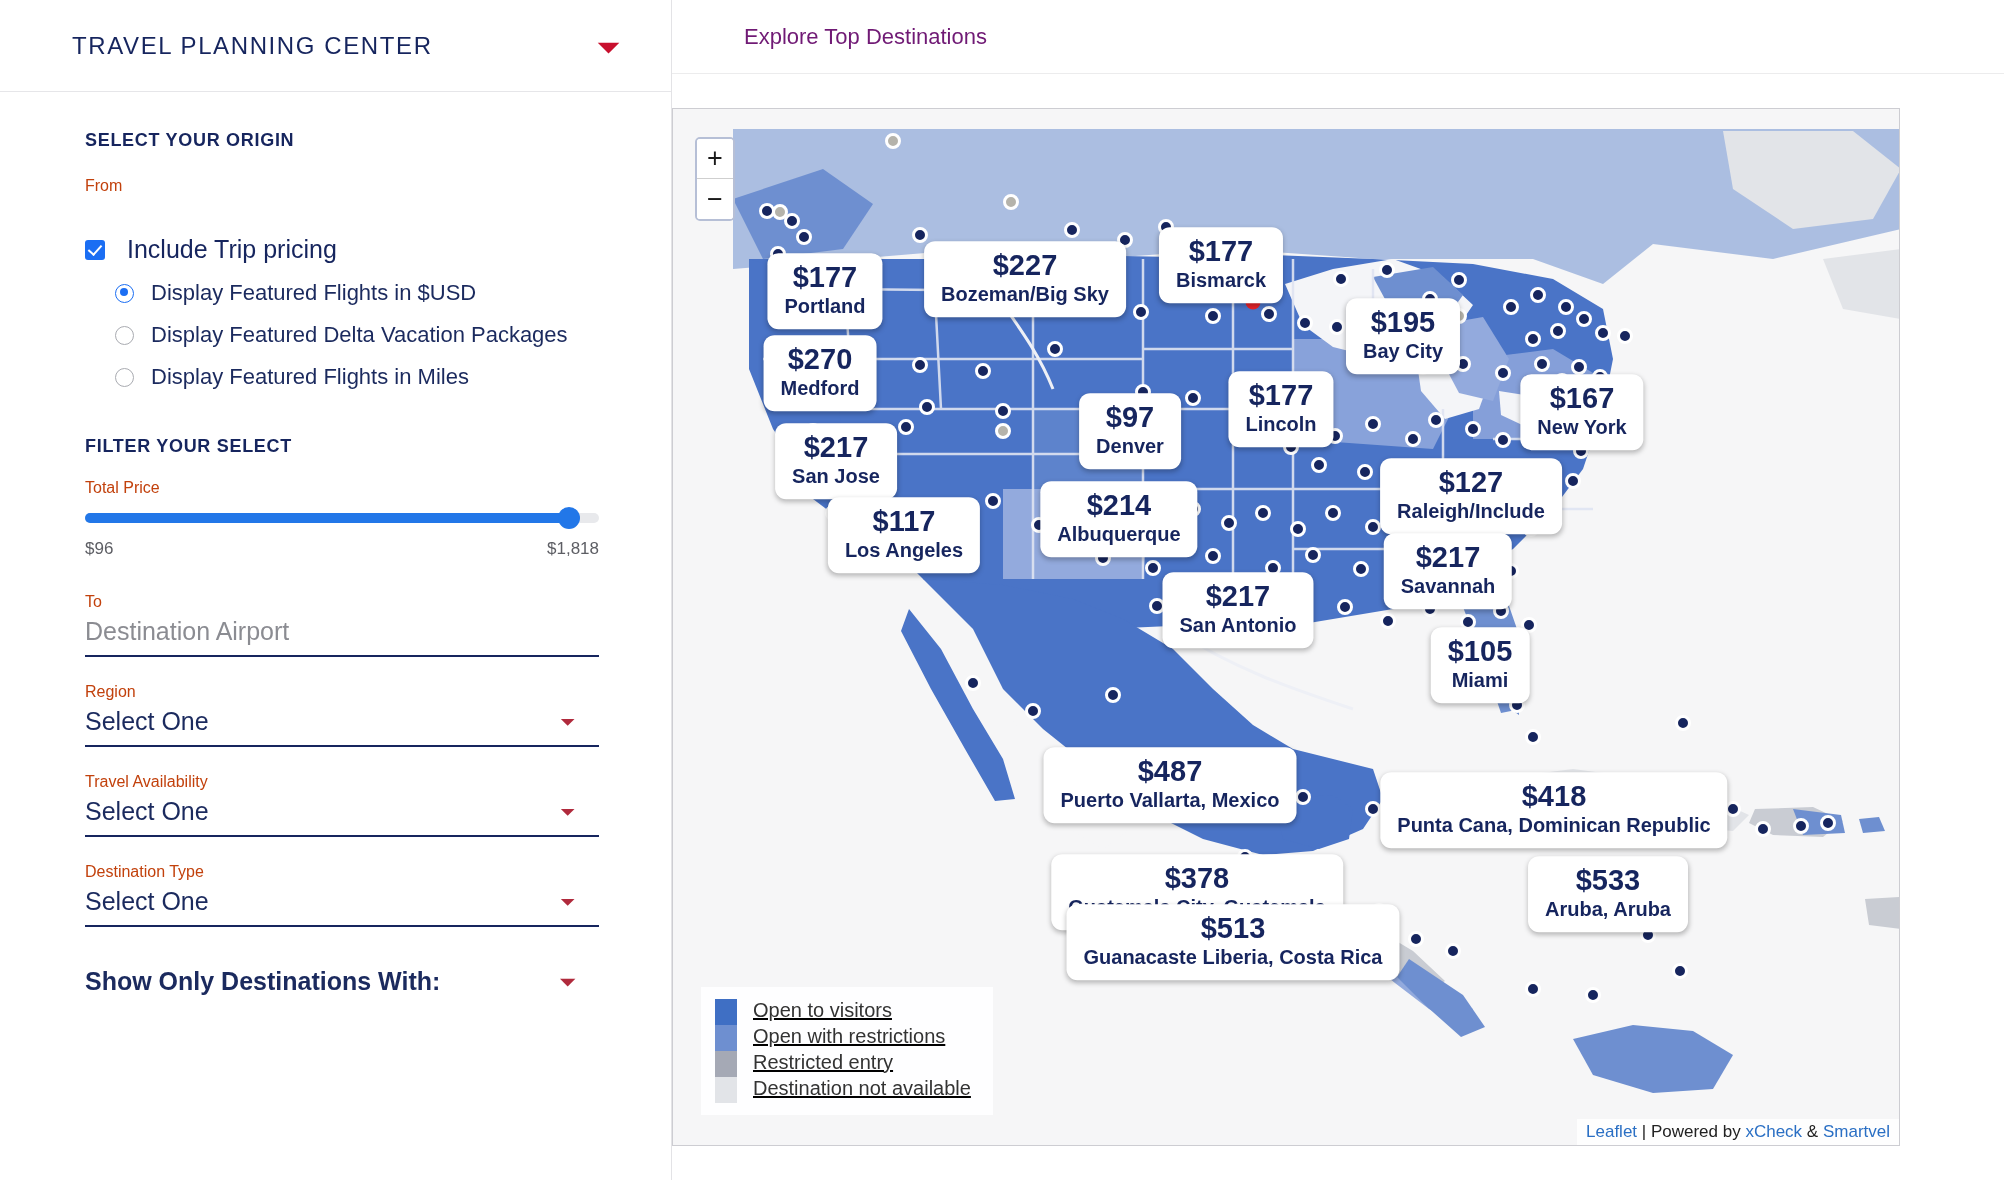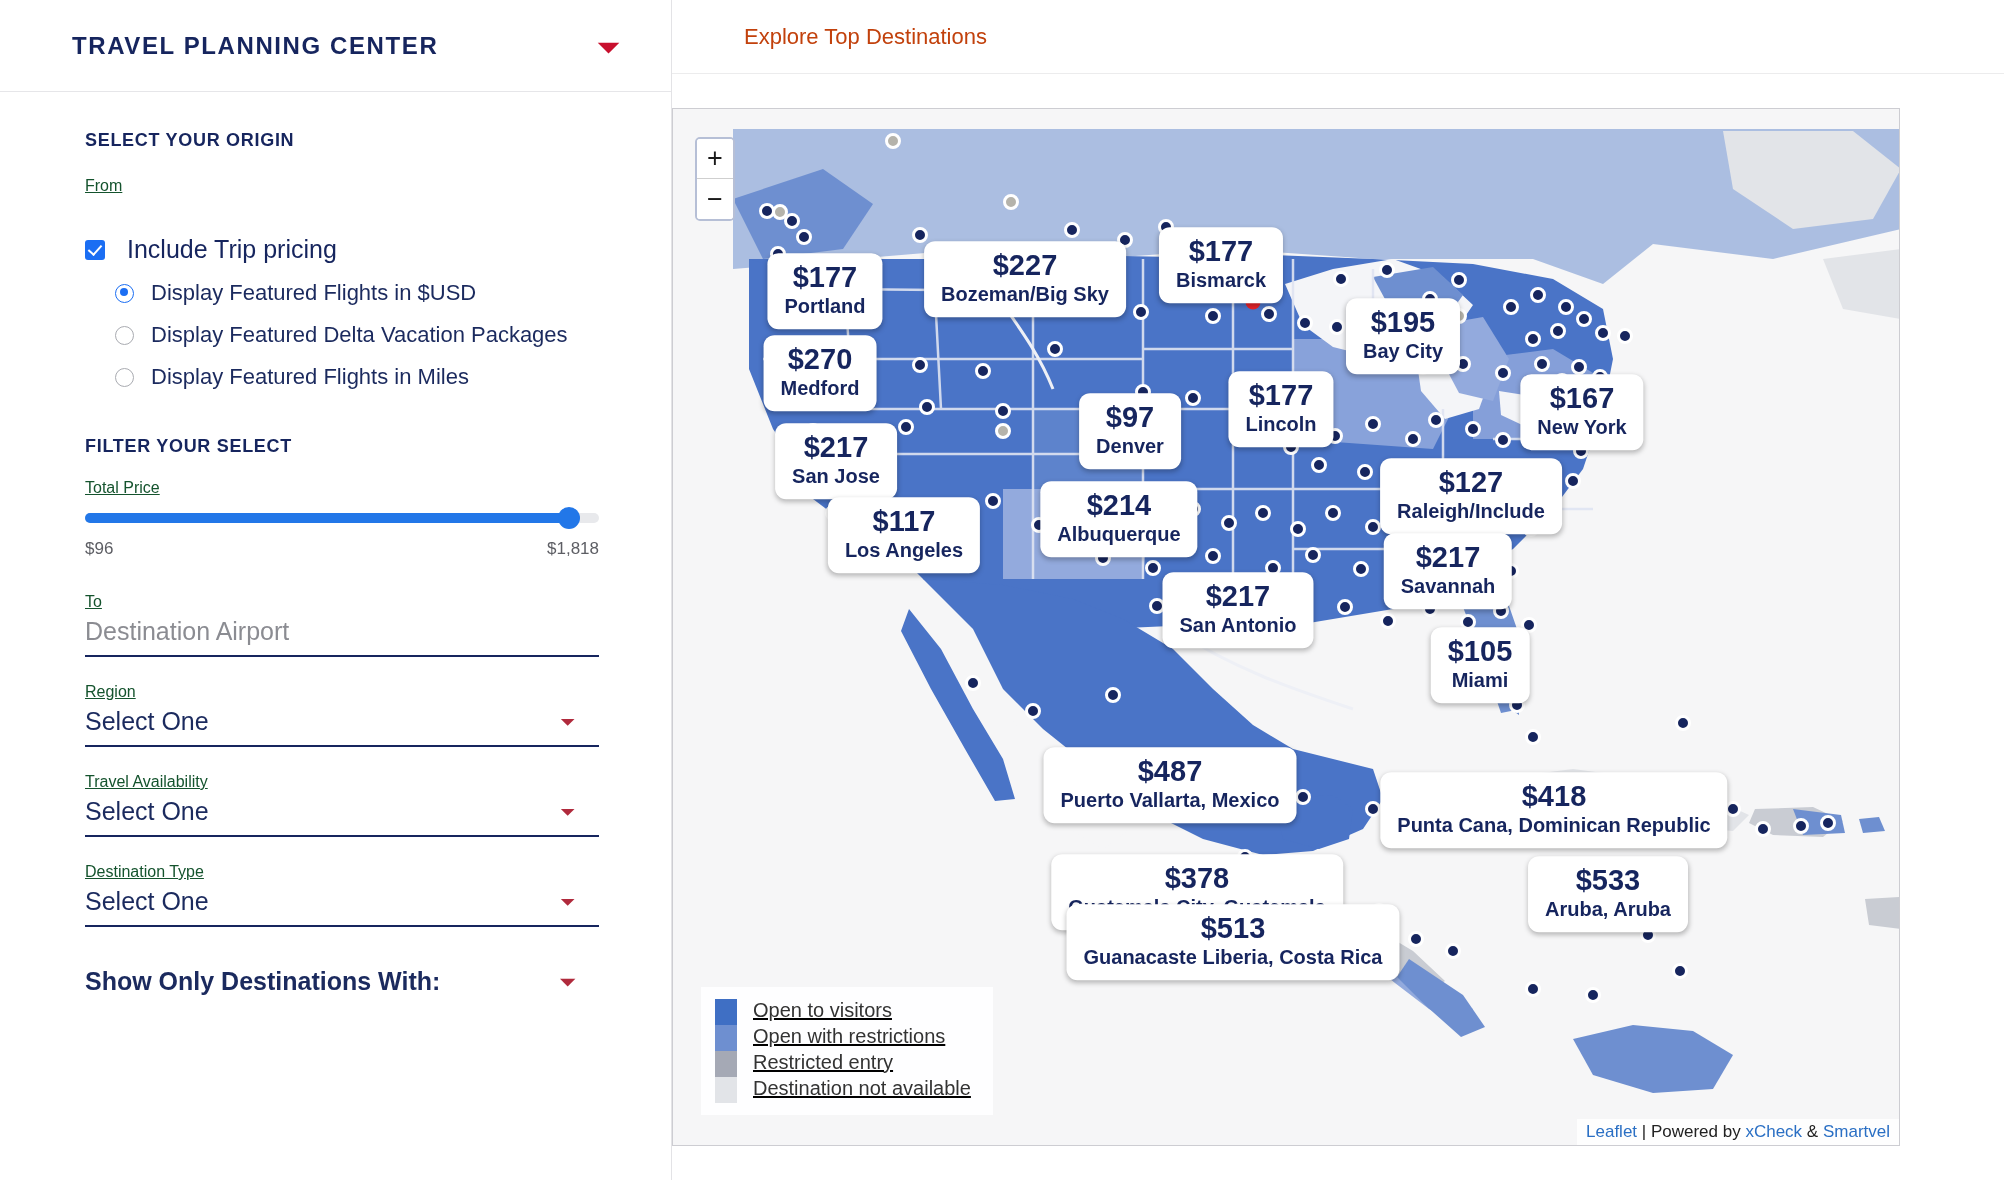--- a/index.html
+++ b/index.html
@@ -8,28 +8,28 @@
     font-family: "Liberation Sans", sans-serif;
     background: #ffffff; overflow: hidden;
   }
   .app { display: flex; width: 2004px; height: 1180px; }
 
   
   .sidebar { width: 672px; height: 1180px; background:#fff; position: relative;
              border-right: 1px solid #e3e3e6; flex: 0 0 672px; }
   .sb-header { height: 92px; display:flex; align-items:center; justify-content:space-between;
                padding: 0 56px 0 72px; border-bottom: 1px solid #e6e6e9; }
-  .sb-title { font-size: 24px; font-weight: 700; letter-spacing: 1.6px; color:#16255e; }
+  .sb-title { font-size: 24px; font-weight: 400; letter-spacing: 1.6px; color:#16255e; }
   .chev-red { color:#c8102e; font-size: 26px; line-height:1; font-weight:700; cursor:pointer;
               transform: scaleX(1.5) scaleY(0.75); display:inline-block; }
   .sb-body { padding: 38px 72px 0 85px; }
   .section-label { font-size: 18px; font-weight: 700; letter-spacing:.7px; color:#16255e;
                    margin-bottom: 26px; }
   .field { margin-bottom: 26px; }
-  .field-label { font-size: 16px; color:#14532d; margin-bottom: 6px; text-decoration: underline; }
+  .field-label { font-size: 16px; color:#c2410c; margin-bottom: 6px; }
   .field-value { font-size: 25px; color:#1b2a5e; padding-bottom: 9px;
                  border-bottom: 2px solid #16255e; }
   .field-value.placeholder { color:#8b8c92; }
   .field-value.selectrow { display:flex; align-items:center; justify-content:space-between; }
   .chev-sm { color:#b02a3c; font-size:19px; transform: scaleX(1.45) scaleY(0.72);
              display:inline-block; margin-right:26px; }
 
   .cb-row { display:flex; align-items:center; margin: 40px 0 6px 0; }
   .cb-box { width:20px; height:20px; background:#1b6ef3; border-radius:3px;
             position:relative; flex:0 0 20px; }
@@ -53,21 +53,21 @@
                  border-radius:6px; background:#2277e8; }
   .slider-knob { position:absolute; top:0; left:473px; width:22px; height:22px;
                  border-radius:50%; background:#2277e8; cursor:pointer; }
   .slider-vals { display:flex; justify-content:space-between; font-size:17px; color:#5d5e64;
                  margin-bottom: 34px; }
 
   
   .mappane { flex:1; height:1180px; display:flex; flex-direction:column; background:#fff; }
   .map-header { height: 77px; display:flex; align-items:center; padding-left: 72px;
                 border-bottom:1px solid #ececed; }
-  .map-header-title { font-size:22px; color:#c2410c; }
+  .map-header-title { font-size:22px; color:#701a75; }
   .map-outer { flex:1; padding: 34px 60px 34px 0; padding-left: 0; }
   .map-frame { margin-left: 0; width: 1228px; height: 1038px; border:1px solid #cdcdd2;
                position: relative; overflow: hidden; background:#f6f6f7; }
 
   .land { position:absolute; }
   .zoomctl { position:absolute; left:22px; top:28px; width:40px; z-index:40;
              border:2px solid #b6bfd6; border-radius:5px; overflow:hidden; background:#fff; }
   .zoomctl div { height:40px; display:flex; align-items:center; justify-content:center;
                  font-size:27px; color:#1a1a1a; background:#fff; cursor:pointer; }
   .zoomctl div:first-child { border-bottom:1px solid #cfcfcf; }

